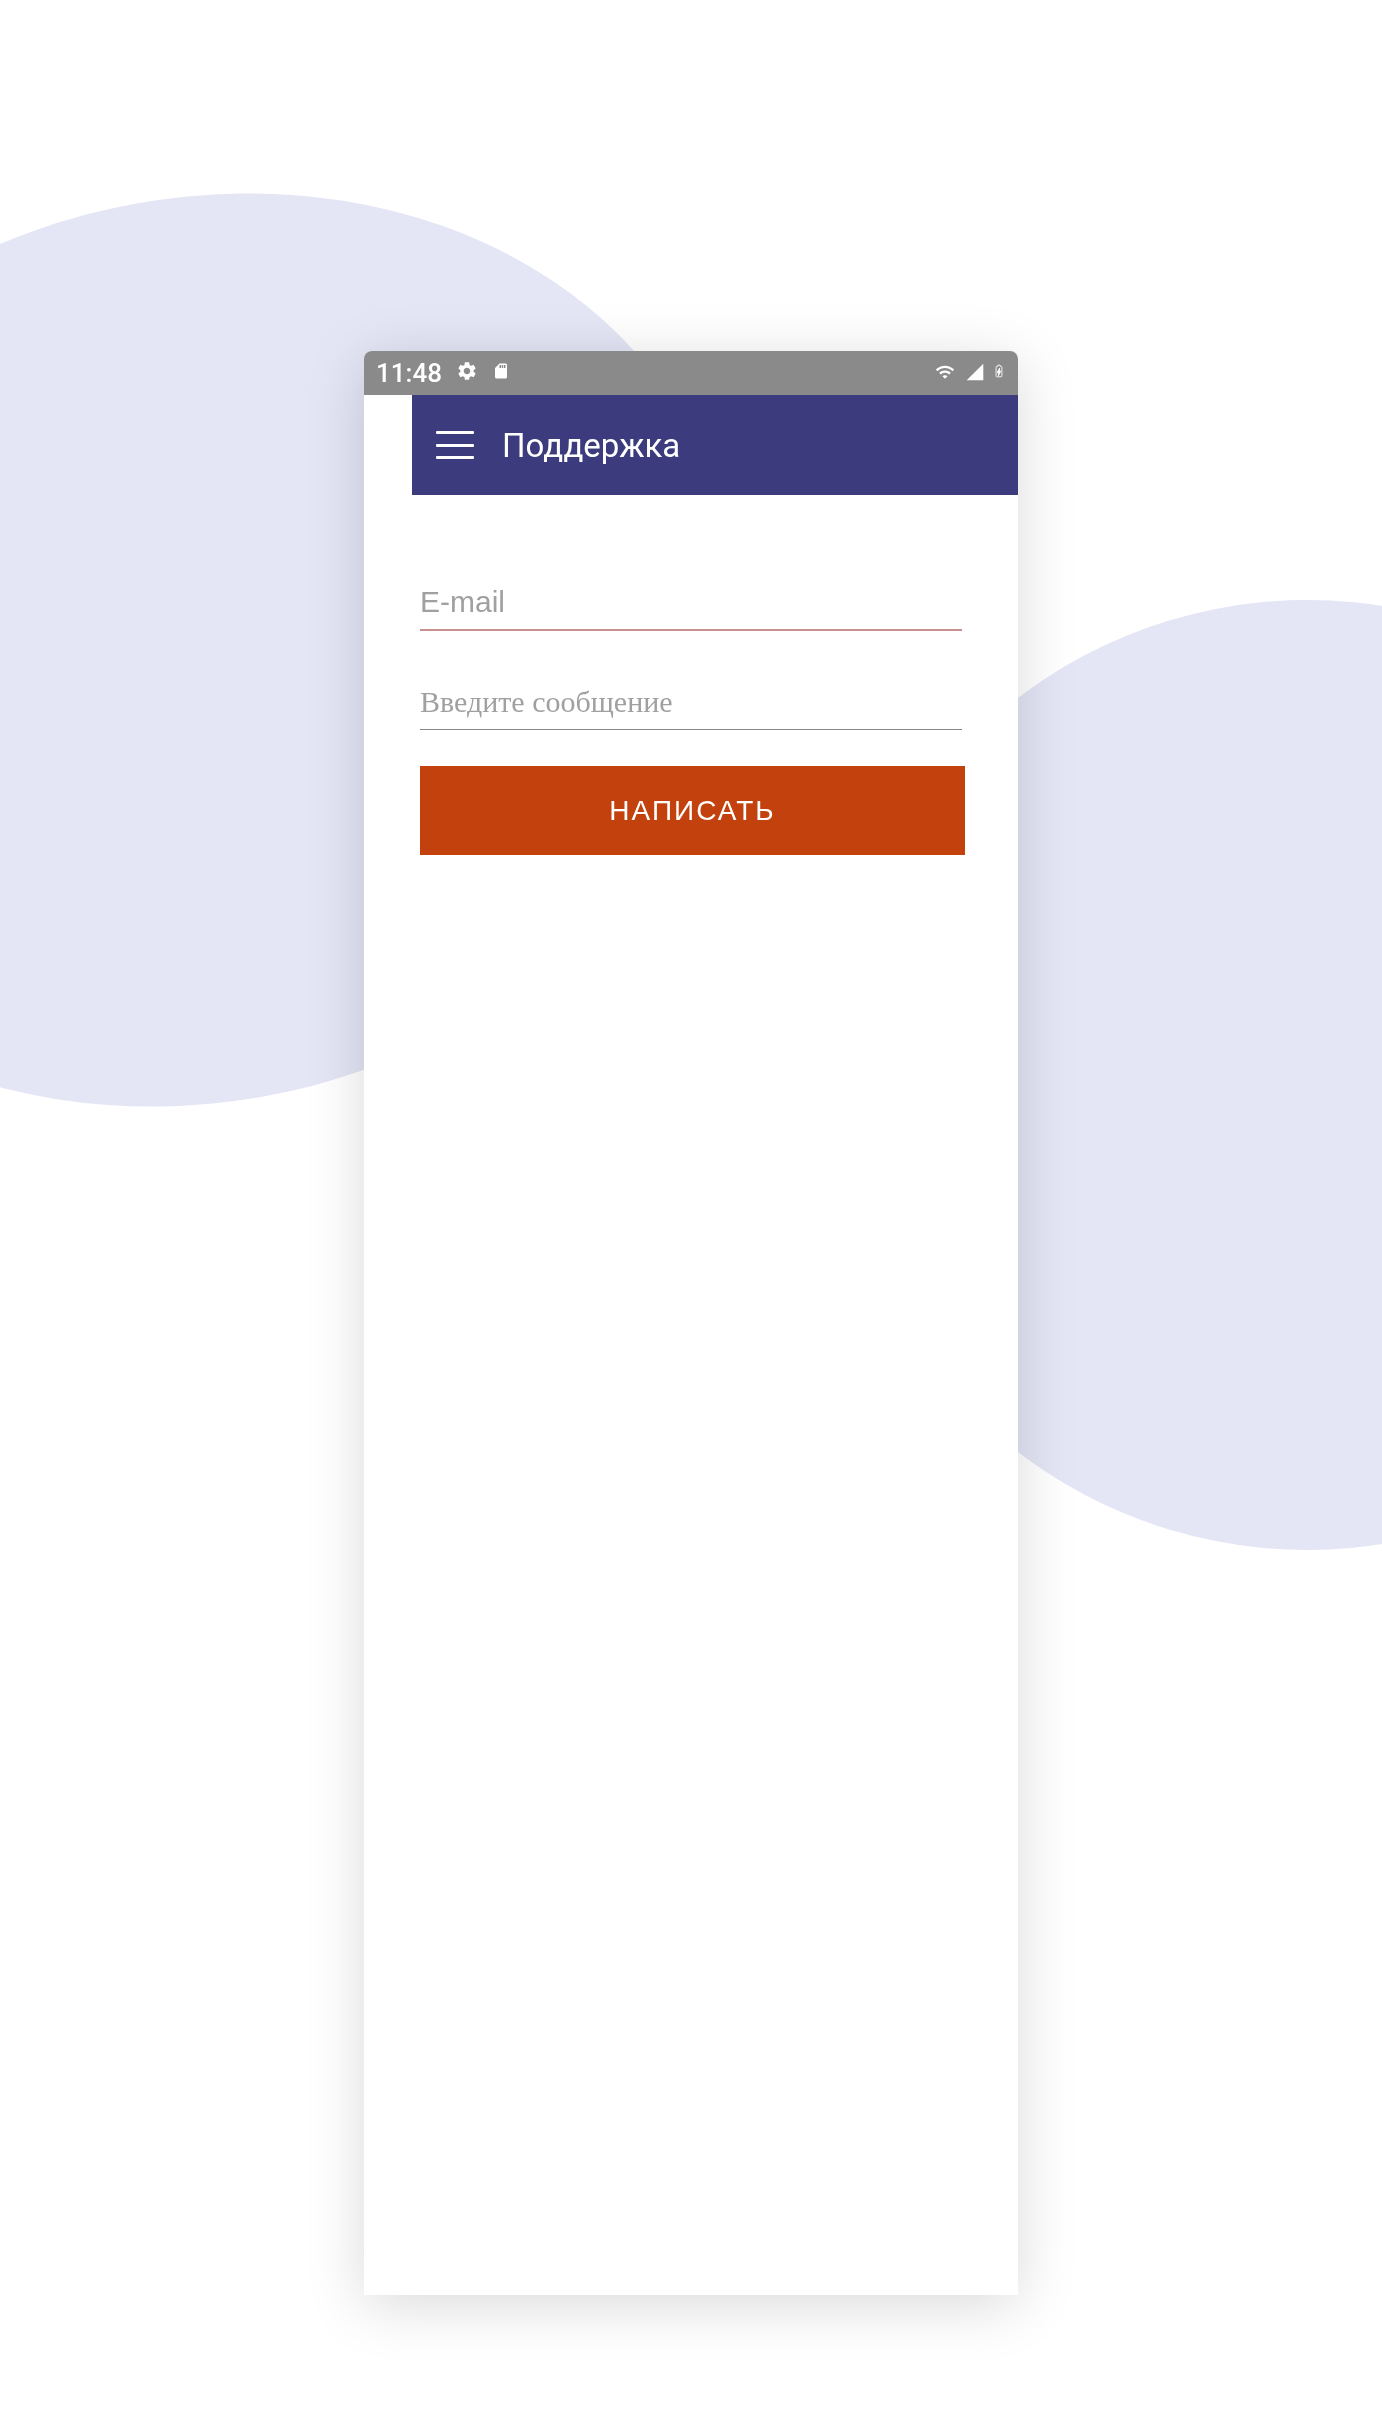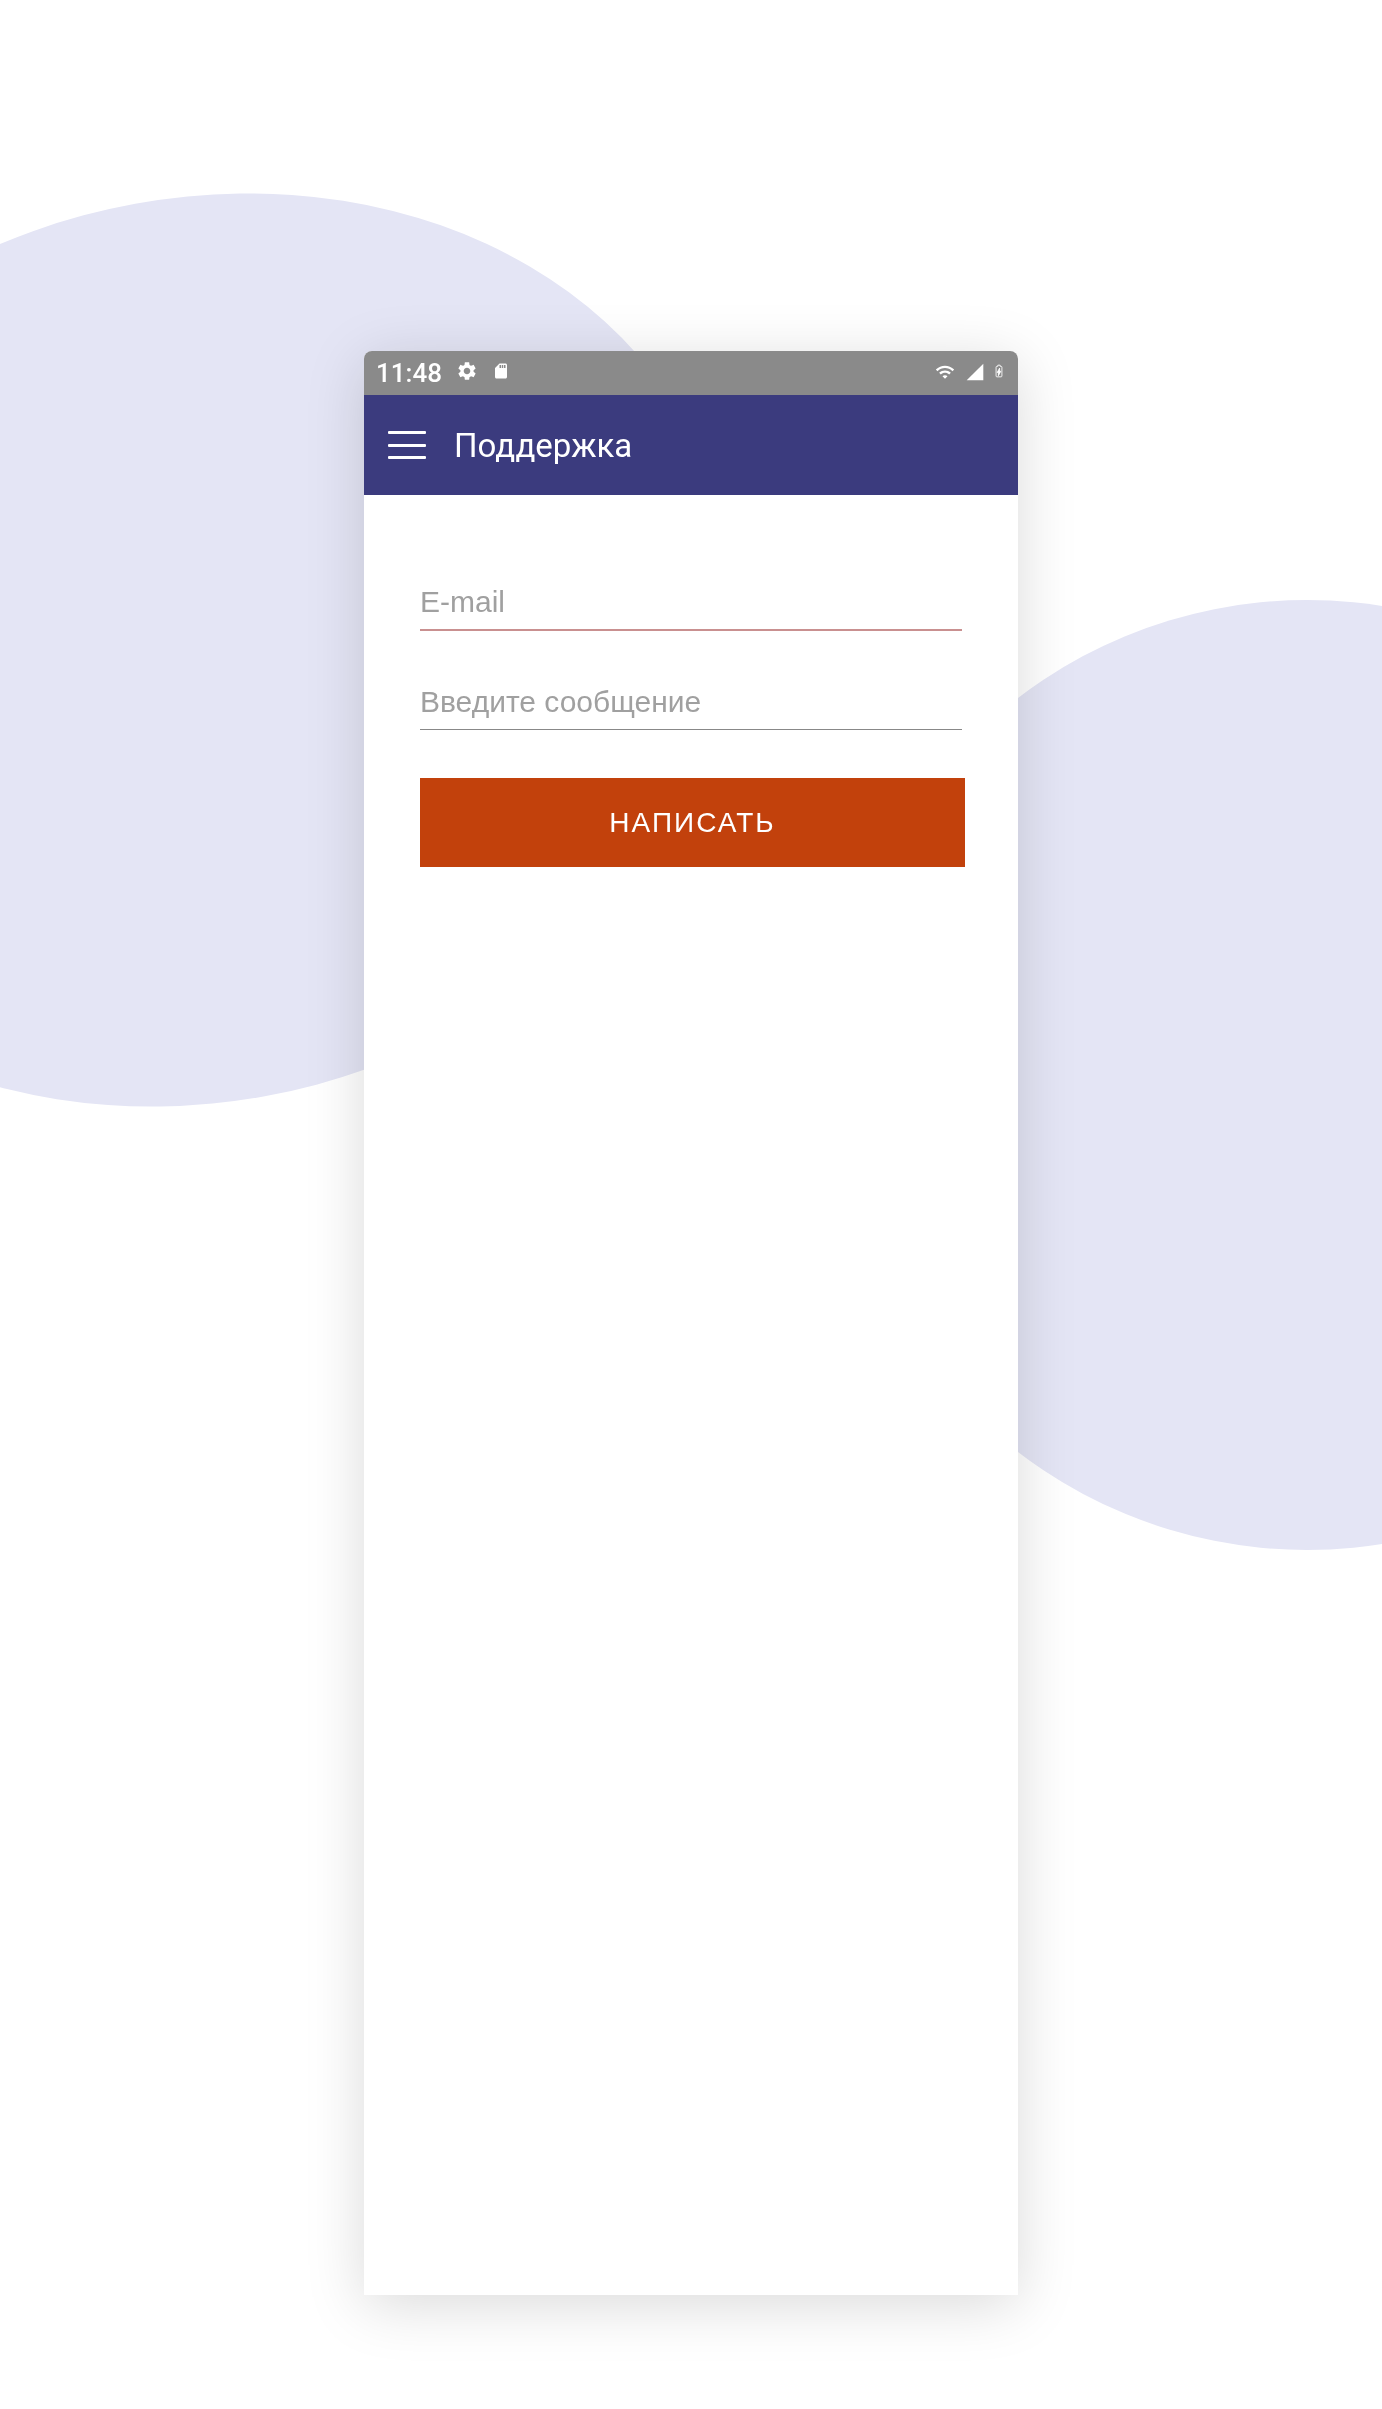--- a/index.html
+++ b/index.html
@@ -87,20 +87,21 @@
     gap: 6px;
   }
   
   .app-bar {
     height: 100px;
     background: #3b3b7e;
     display: flex;
     align-items: center;
     padding: 0 24px;
     gap: 28px;
+    margin-left: 48px;
   }
   
   .hamburger {
     width: 38px;
     height: 28px;
     display: flex;
     flex-direction: column;
     justify-content: space-between;
     cursor: pointer;
   }
@@ -135,21 +136,22 @@
     color: #333;
     margin-bottom: 44px;
   }
   
   .text-field::placeholder {
     color: #a0a0a0;
   }
   
   .text-field.message {
     border-bottom: 1px solid #888888;
-    margin-bottom: 48px;
+    margin-bottom: 36px;
+    font-family: Liberation Serif, serif;
   }
   
   .submit-btn {
     width: 545px;
     height: 89px;
     background: #c2410c;
     color: #ffffff;
     border: none;
     font-size: 28px;
     font-weight: 500;

